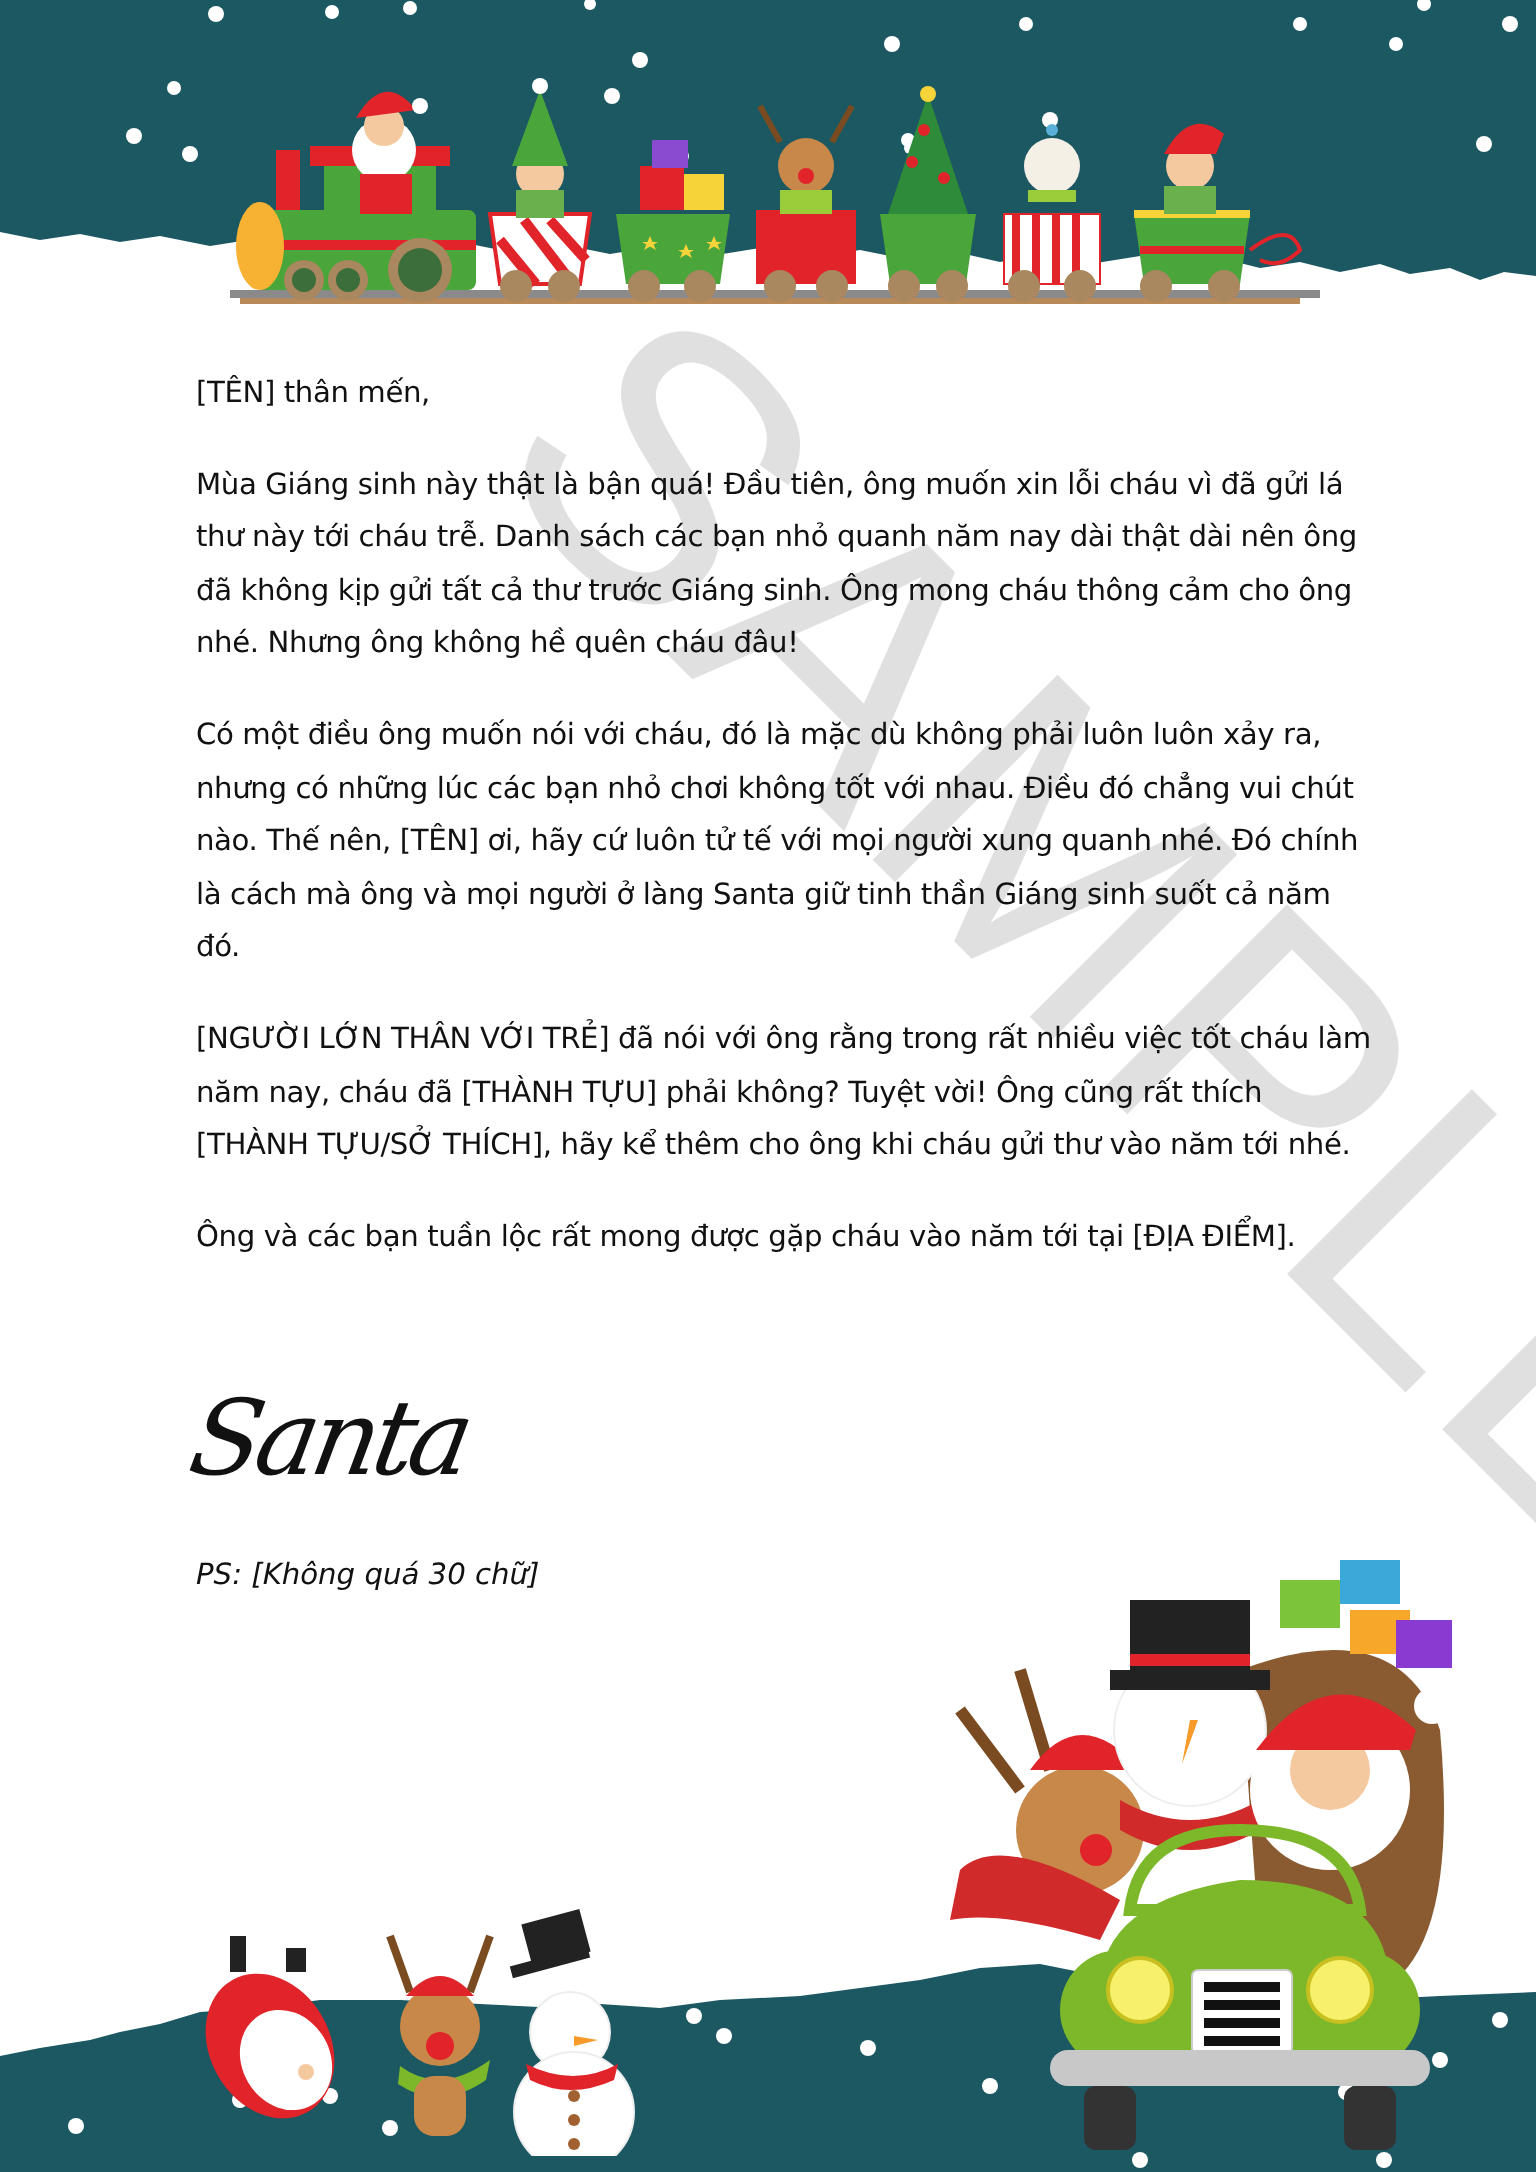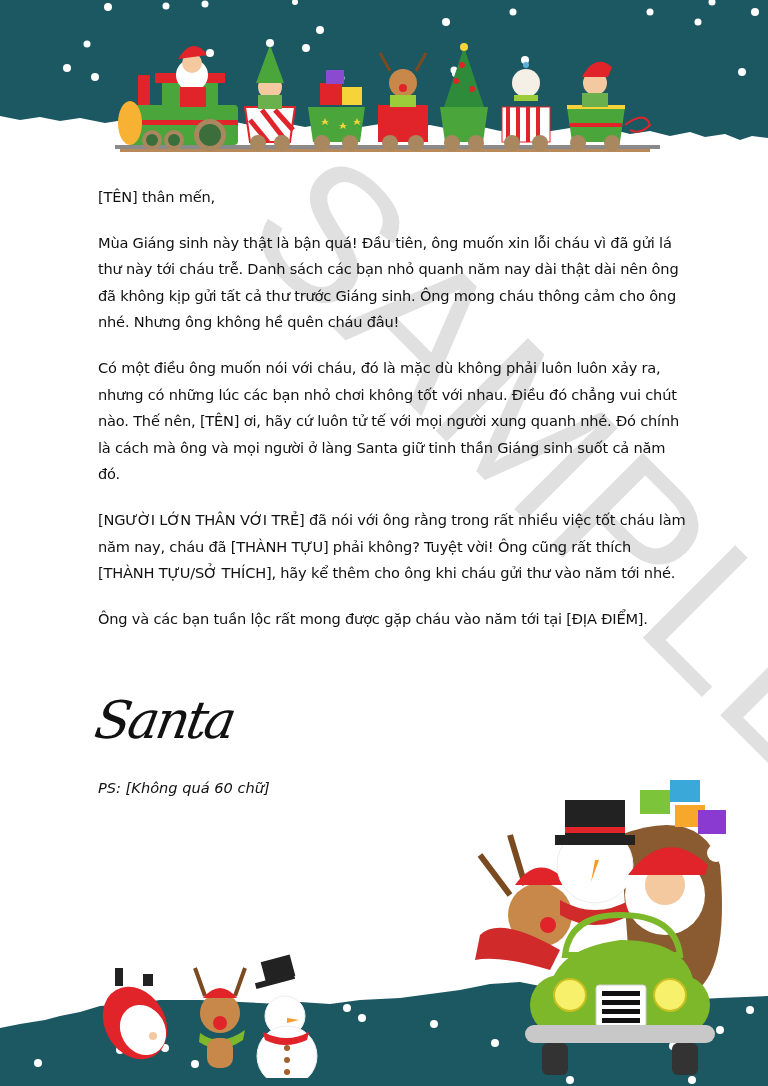--- a/index.html
+++ b/index.html
@@ -150,21 +150,21 @@
 
 <div class="letter">
   <p class="greeting">[TÊN] thân mến,</p>
   <p>Mùa Giáng sinh này thật là bận quá! Đầu tiên, ông muốn xin lỗi cháu vì đã gửi lá thư này tới cháu trễ. Danh sách các bạn nhỏ quanh năm nay dài thật dài nên ông đã không kịp gửi tất cả thư trước Giáng sinh. Ông mong cháu thông cảm cho ông nhé. Nhưng ông không hề quên cháu đâu!</p>
   <p>Có một điều ông muốn nói với cháu, đó là mặc dù không phải luôn luôn xảy ra, nhưng có những lúc các bạn nhỏ chơi không tốt với nhau. Điều đó chẳng vui chút nào. Thế nên, [TÊN] ơi, hãy cứ luôn tử tế với mọi người xung quanh nhé. Đó chính là cách mà ông và mọi người ở làng Santa giữ tinh thần Giáng sinh suốt cả năm đó.</p>
   <p>[NGƯỜI LỚN THÂN VỚI TRẺ] đã nói với ông rằng trong rất nhiều việc tốt cháu làm năm nay, cháu đã [THÀNH TỰU] phải không? Tuyệt vời! Ông cũng rất thích [THÀNH TỰU/SỞ THÍCH], hãy kể thêm cho ông khi cháu gửi thư vào năm tới nhé.</p>
   <p>Ông và các bạn tuần lộc rất mong được gặp cháu vào năm tới tại [ĐỊA ĐIỂM].</p>
 </div>
 
 <div class="signature">Santa</div>
-<div class="ps">PS: [Không quá 60 chữ]</div>
+<div class="ps">PS: [Không quá 30 chữ]</div>
 
 <svg id="footer-bg" viewBox="0 0 768 146">
   <path class="teal" d="M0 146 V88 L20 84 L45 80 L60 76 L80 72 L100 66 L130 64 L160 60 L200 60 L240 62 L280 64 L300 62 L330 64 L360 60 L400 58 L430 54 L460 50 L490 44 L520 42 L560 50 L600 60 L640 62 L680 60 L720 58 L768 56 V146 Z"></path>
   <g fill="#fff">
     <circle cx="38" cy="123" r="4"></circle>
       <circle cx="120" cy="110" r="4"></circle>
       <circle cx="165" cy="108" r="4"></circle>
     <circle cx="195" cy="124" r="4"></circle>
       <circle cx="284" cy="130" r="4"></circle>
       <circle cx="347" cy="68" r="4"></circle>

